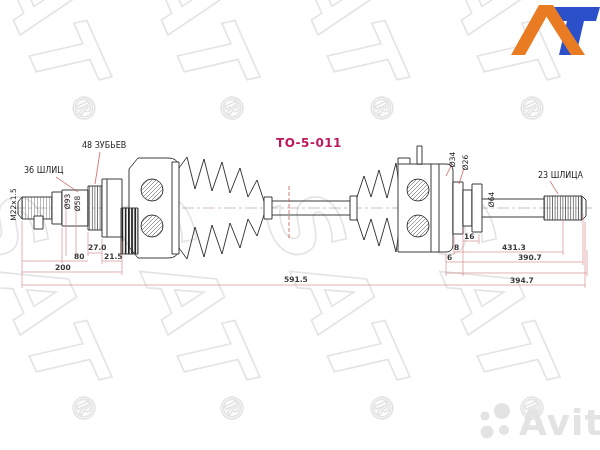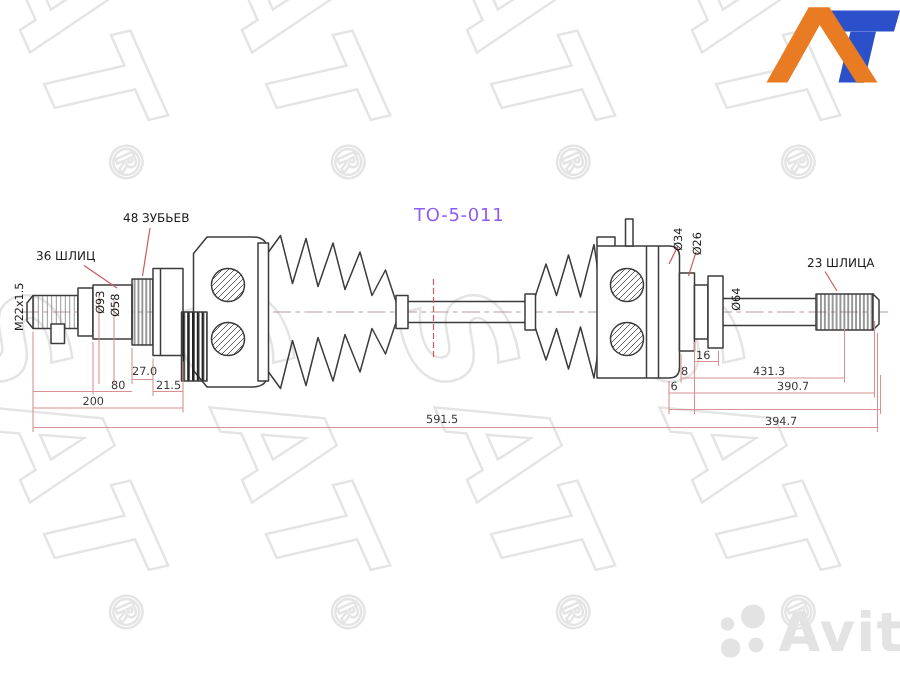--- a/index.html
+++ b/index.html
@@ -8,23 +8,23 @@
   
   .wm{position:absolute;white-space:nowrap;font-weight:700;font-style:italic;
       font-size:92px;letter-spacing:8px;color:transparent;
       -webkit-text-stroke:1.6px #e4e4e4;transform:rotate(66deg);z-index:0;}
   .wm .reg{font-size:30px;letter-spacing:0;vertical-align:18px;font-style:normal;}
   .wm i{font-style:italic;}
   
   #draw{position:absolute;left:0;top:0;z-index:2;}
   
   .lbl{position:absolute;font-size:8px;color:#1a1a1a;white-space:nowrap;z-index:3;}
-  .dim{position:absolute;font-size:7.5px;color:#3a3a3a;white-space:nowrap;z-index:3;}
+  .dim{position:absolute;font-size:7.5px;color:#3a3a3a;white-space:nowrap;z-index:3;font-weight:bold;}
   .rot{transform:rotate(-90deg);transform-origin:center;text-align:center;font-size:7.5px;height:9px;line-height:9px;}
-  .partnum{position:absolute;font-size:12px;font-weight:400;letter-spacing:.5px;color:#8b5cf6;z-index:3;}
+  .partnum{position:absolute;font-size:12px;font-weight:700;letter-spacing:.5px;color:#be185d;z-index:3;}
   
   #atlogo{position:absolute;left:508px;top:4px;z-index:4;}
   #avito{position:absolute;left:476px;top:400px;z-index:4;display:flex;align-items:center;}
   #avito .avtxt{font-size:36px;font-weight:700;color:#e3e3e3;letter-spacing:1px;margin-left:3px;line-height:46px;}
 </style>
 </head>
 <body>
 
 <div id="screen">
 

